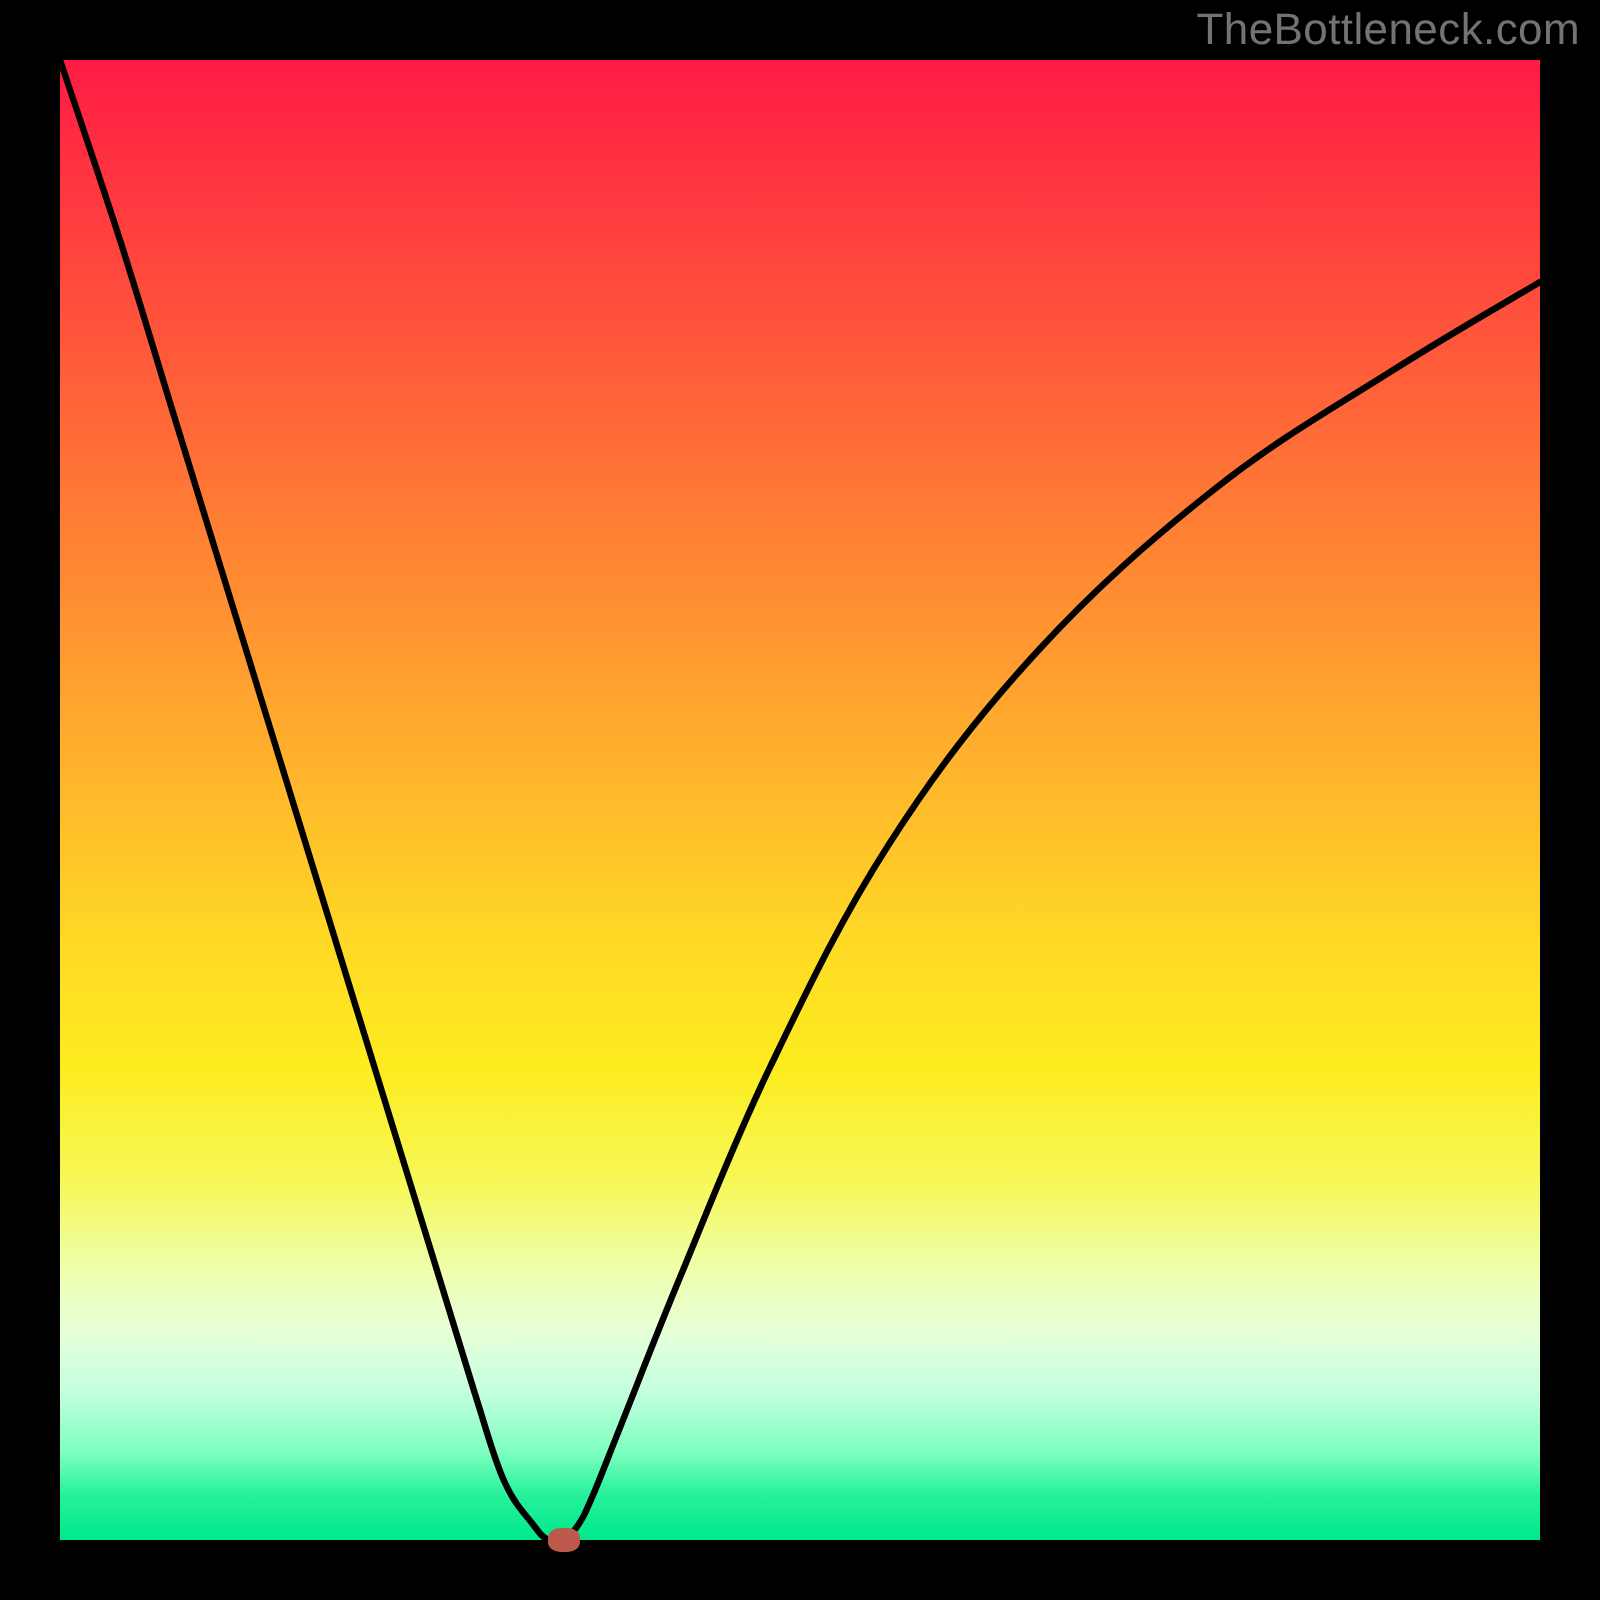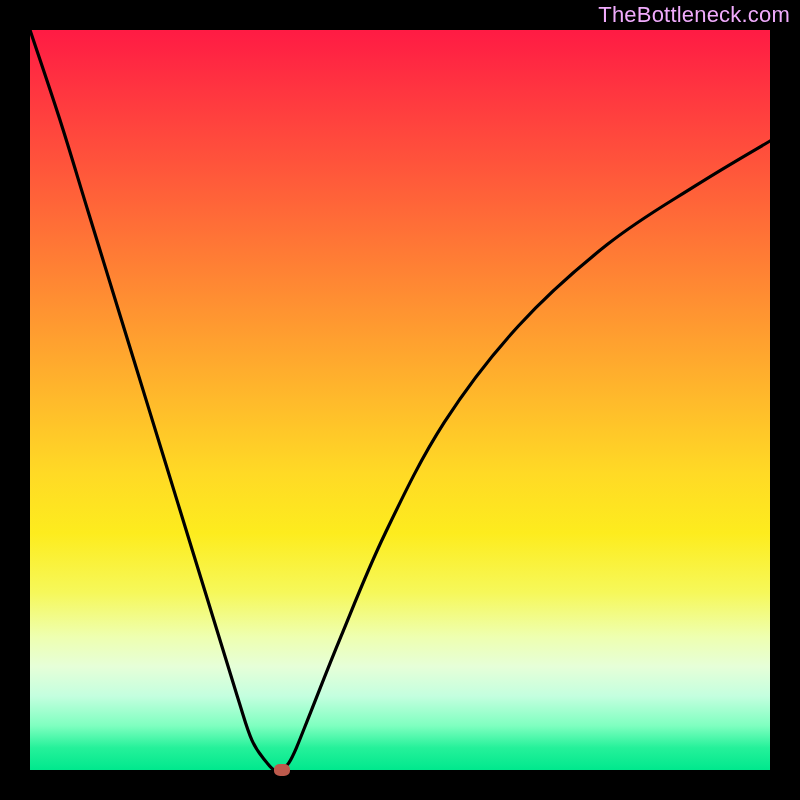--- a/index.html
+++ b/index.html
@@ -14,21 +14,21 @@
   .frame {
     position: relative;
     width: 800px;
     height: 800px;
     background: #000;
   }
   .watermark {
     position: absolute;
     top: 2px;
     right: 10px;
-    color: #f0abfc;
+    color: #737373;
     font-size: 22px;
     font-weight: 400;
     letter-spacing: 0.2px;
     z-index: 5;
   }
   .plot {
     position: absolute;
     left: 30px;
     top: 30px;
     width: 740px;

